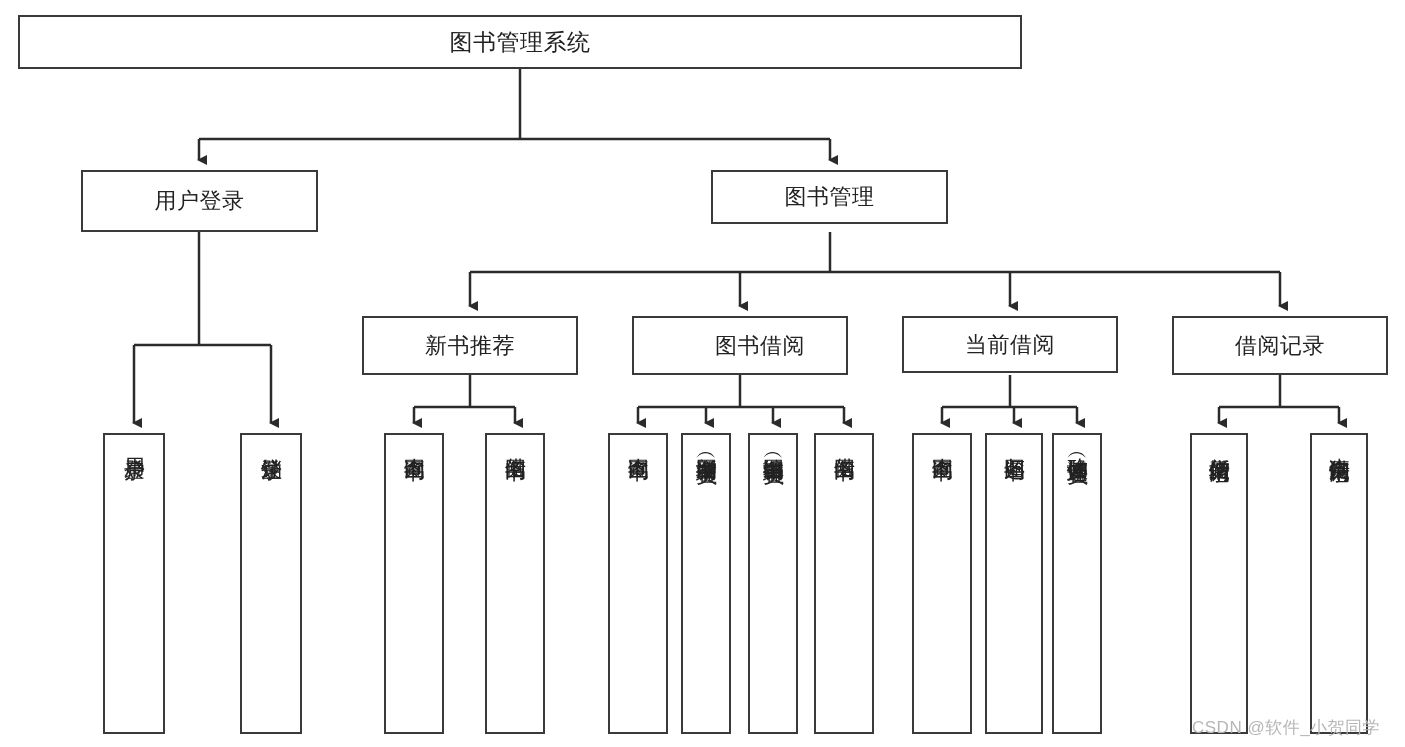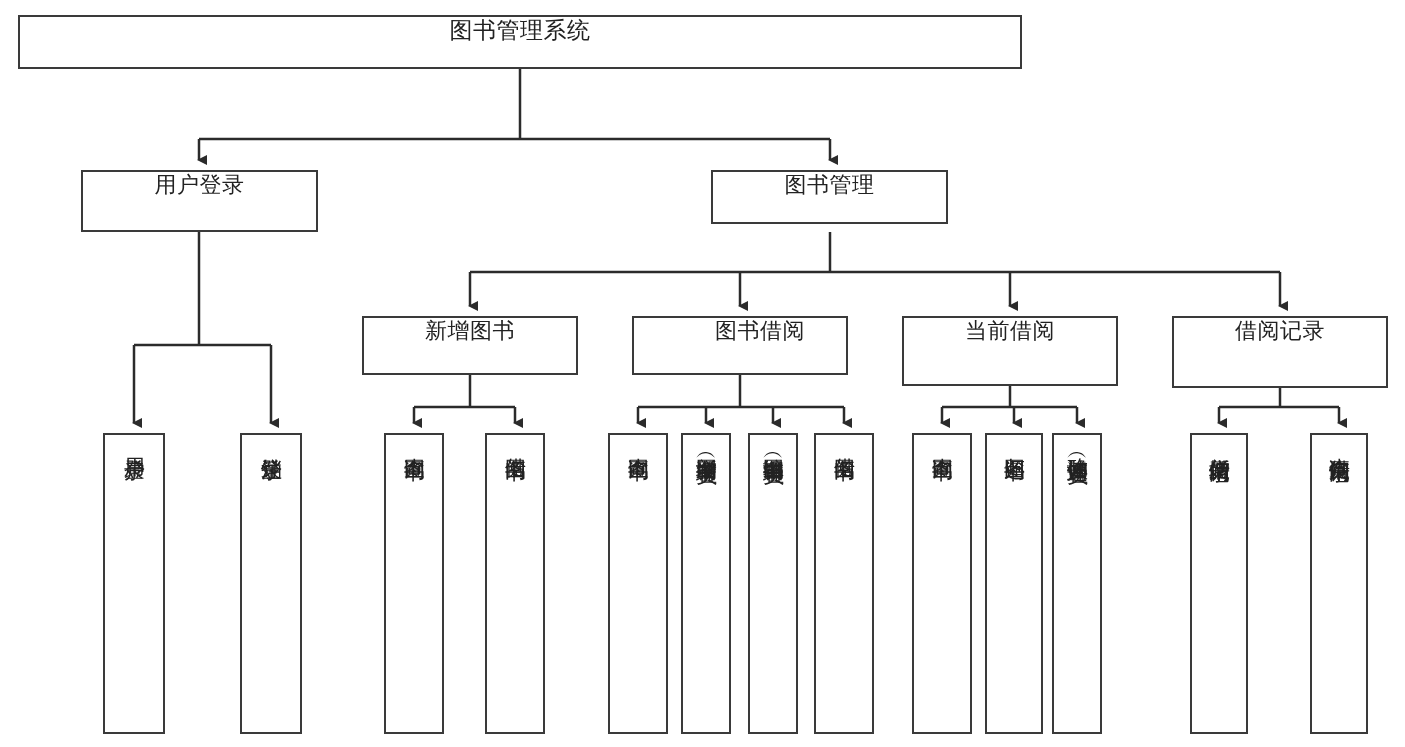--- a/index.html
+++ b/index.html
@@ -24,20 +24,21 @@
     width: 1405px;
     height: 747px;
     pointer-events: none;
   }
   .node {
     position: absolute;
     box-sizing: border-box;
     background: #ffffff;
     border: 2px solid #3a3a3a;
     display: flex;
+    align-items: center;
     justify-content: center;
   }
   .node.horizontal .node-label {
     font-size: 22px;
     color: #222222;
     line-height: 1.15;
     white-space: nowrap;
     letter-spacing: 0.5px;
   }
   .node.vertical {
@@ -141,29 +142,29 @@
   </div>
 
   <div class="node horizontal" style="left:81px; top:170px; width:237px; height:62px;">
     <span class="node-label">用户登录</span>
   </div>
   <div class="node horizontal" style="left:711px; top:170px; width:237px; height:54px;">
     <span class="node-label">图书管理</span>
   </div>
 
   <div class="node horizontal" style="left:362px; top:316px; width:216px; height:59px;">
-    <span class="node-label">新增图书</span>
+    <span class="node-label">新书推荐</span>
   </div>
   <div class="node horizontal" style="left:632px; top:316px; width:216px; height:59px;padding-left:40px;">
     <span class="node-label">图书借阅</span>
   </div>
-  <div class="node horizontal" style="left:902px; top:316px; width:216px; height:70px;">
+  <div class="node horizontal" style="left:902px; top:316px; width:216px; height:57px;">
     <span class="node-label">当前借阅</span>
   </div>
-  <div class="node horizontal" style="left:1172px; top:316px; width:216px; height:72px;">
+  <div class="node horizontal" style="left:1172px; top:316px; width:216px; height:59px;">
     <span class="node-label">借阅记录</span>
   </div>
 
   <div class="node vertical" style="left:103px; top:433px; width:62px; height:301px;">
     <span class="node-label">用户登录</span>
   </div>
   <div class="node vertical" style="left:240px; top:433px; width:62px; height:301px;">
     <span class="node-label">注销登录</span>
   </div>
   <div class="node vertical" style="left:384px; top:433px; width:60px; height:301px;">
@@ -193,14 +194,15 @@
   <div class="node vertical" style="left:1052px; top:433px; width:50px; height:301px;">
     <span class="node-label">确认归还（管理员）</span>
   </div>
   <div class="node vertical" style="left:1190px; top:433px; width:58px; height:301px;">
     <span class="node-label">新增借阅记录</span>
   </div>
   <div class="node vertical" style="left:1310px; top:433px; width:58px; height:301px;">
     <span class="node-label">查询借阅记录</span>
   </div>
 
+  <div class="watermark" style="left:1192px; top:716px;">CSDN @软件_小贺同学</div>
 
 </div>
 
 </body></html>

